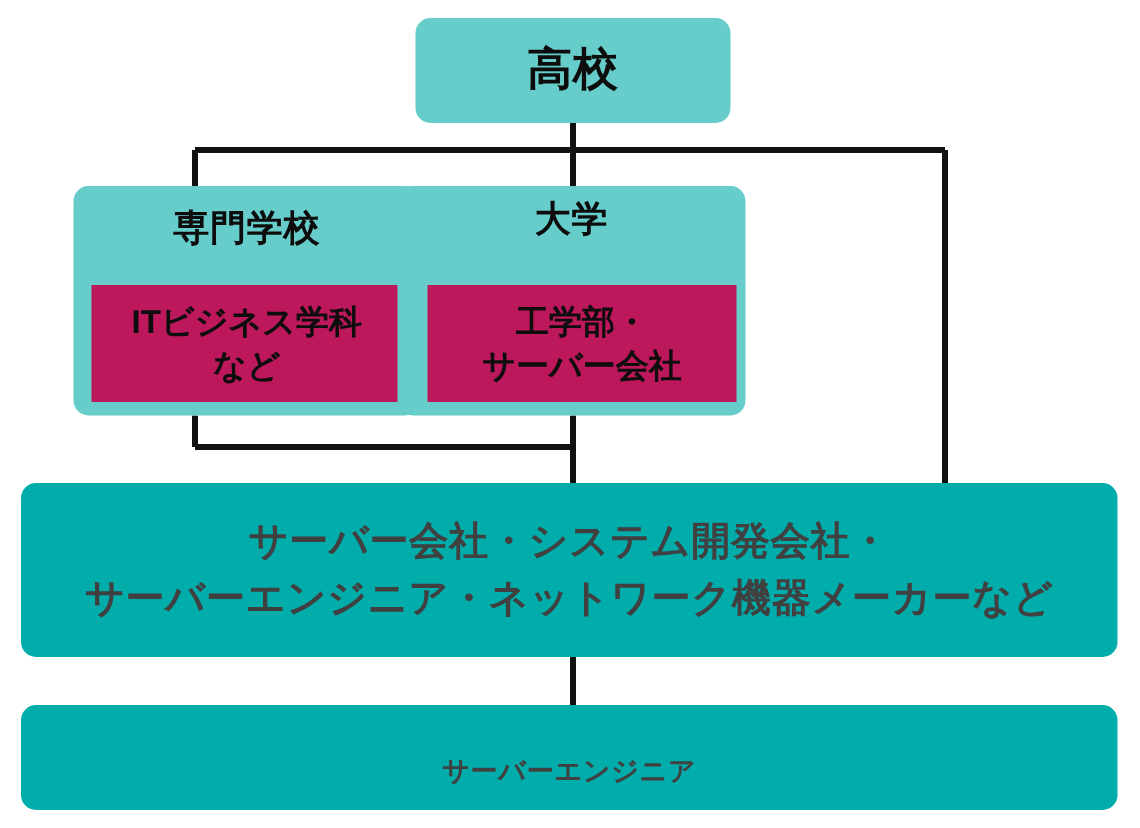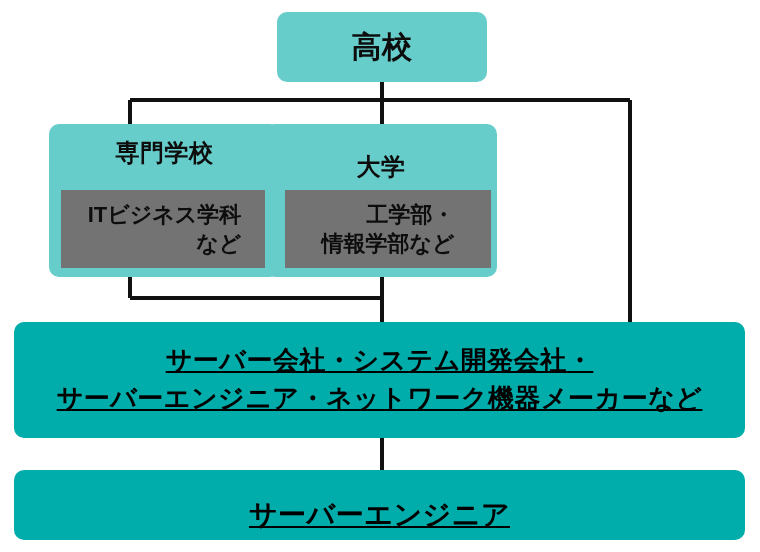--- a/index.html
+++ b/index.html
@@ -33,22 +33,21 @@
     display: flex;
     flex-direction: column;
     align-items: center;
   }
   .node.light {
     background: #67cdcb;
     color: #0d0d0d;
   }
   .node.dark {
     background: #00adab;
-    color: #000000;
-    text-decoration: underline;
+    color: #404040;
   }
   .node-title {
     font-weight: bold;
     letter-spacing: 0.5px;
     text-align: center;
     line-height: 1.25;
   }
 
   
   #node-highschool {
@@ -69,33 +68,33 @@
     width: 231px;
     height: 153px;
     padding-top: 14px;
     margin-left: 35px;
   }
   #node-university {
     left: 265px;
     top: 124px;
     width: 232px;
     height: 153px;
-    padding-top: 28px;
+    padding-top: 8px;
   }
   #node-vocational .node-title,
   #node-university .node-title {
     font-size: 24px;
   }
   .inner-box {
-    background: #737373;
+    background: #be185d;
     color: #0d0d0d;
     font-weight: bold;
     font-size: 22px;
     line-height: 1.33;
-    text-align: right;
+    text-align: center;
     display: flex;
     align-items: center;
     justify-content: center;
     box-sizing: border-box;
   }
   #node-vocational .inner-box {
     position: absolute;
     left: 12px;
     top: 66px;
     width: 207px;
@@ -124,21 +123,21 @@
 
   
   #node-role {
     left: 14px;
     top: 470px;
     width: 731px;
     height: 70px;
     justify-content: center;
   }
   #node-role .node-title {
-    font-size: 28px;
+    font-size: 18px;
     margin-top: 18px;
   }
 </style>
 </head>
 <body>
 
 <div id="diagram">
 
   <svg class="conn-layer" width="760" height="552" viewBox="0 0 760 552">
     <g stroke="#111111" stroke-width="4" fill="none" stroke-linecap="butt">
@@ -177,21 +176,21 @@
         <span>など</span>
       </div>
     </div>
   </div>
 
   <div class="node light" id="node-university">
     <div class="node-title">大学</div>
     <div class="inner-box">
       <div>
         <span>工学部・</span><br>
-        <span>情報学部など</span>
+        <span>サーバー会社</span>
       </div>
     </div>
   </div>
 
   <div class="node dark" id="node-employers">
     <div class="node-title">
       <span>サーバー会社・システム開発会社・</span><br>
       <span>サーバーエンジニア・ネットワーク機器メーカーなど</span>
     </div>
   </div>

